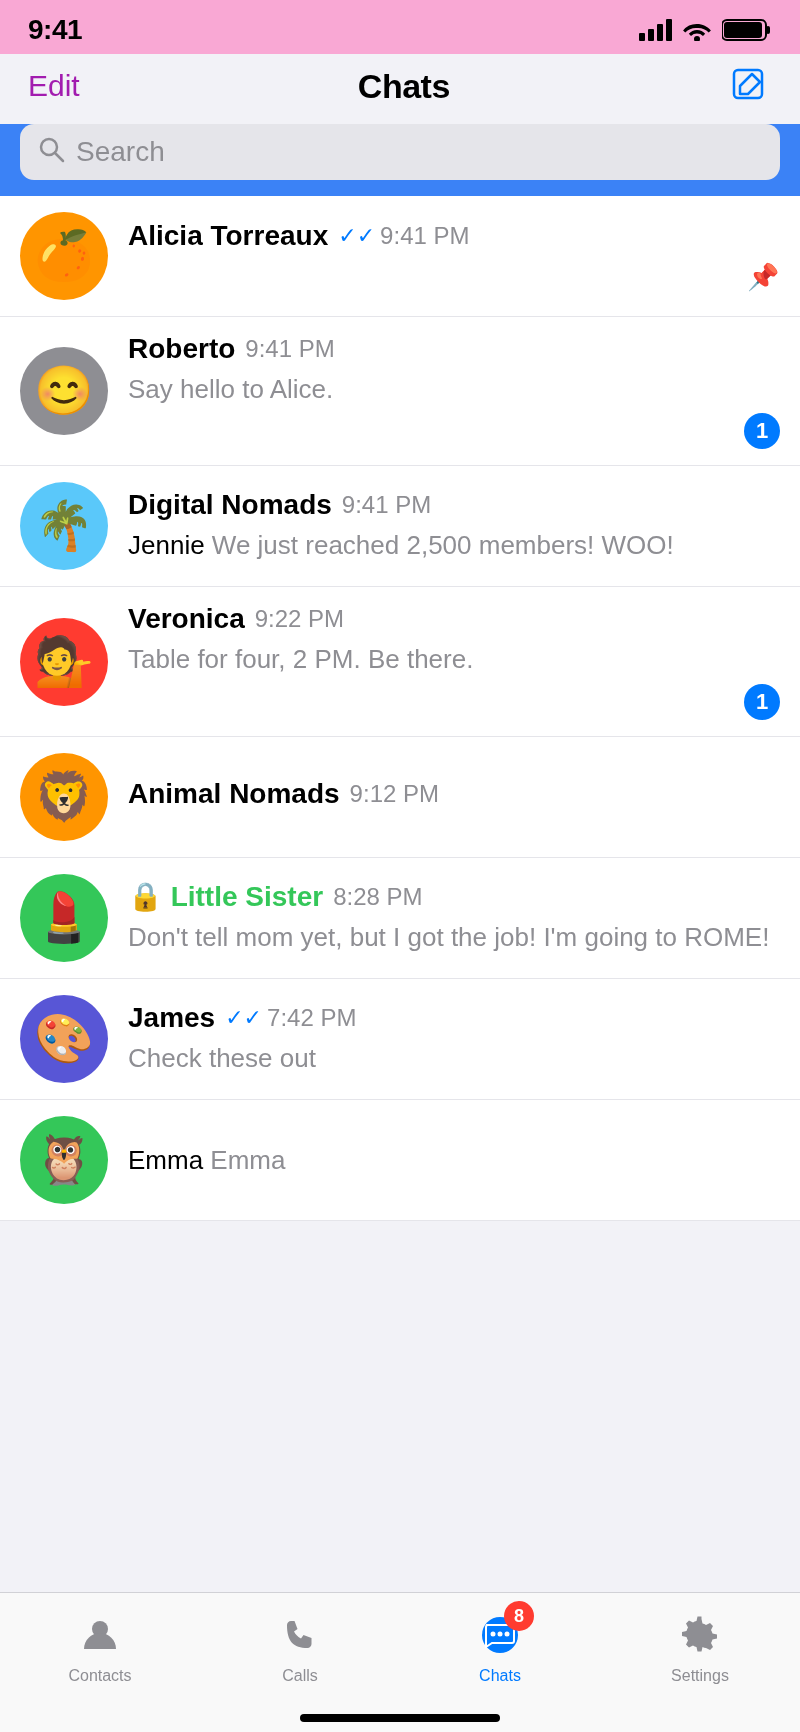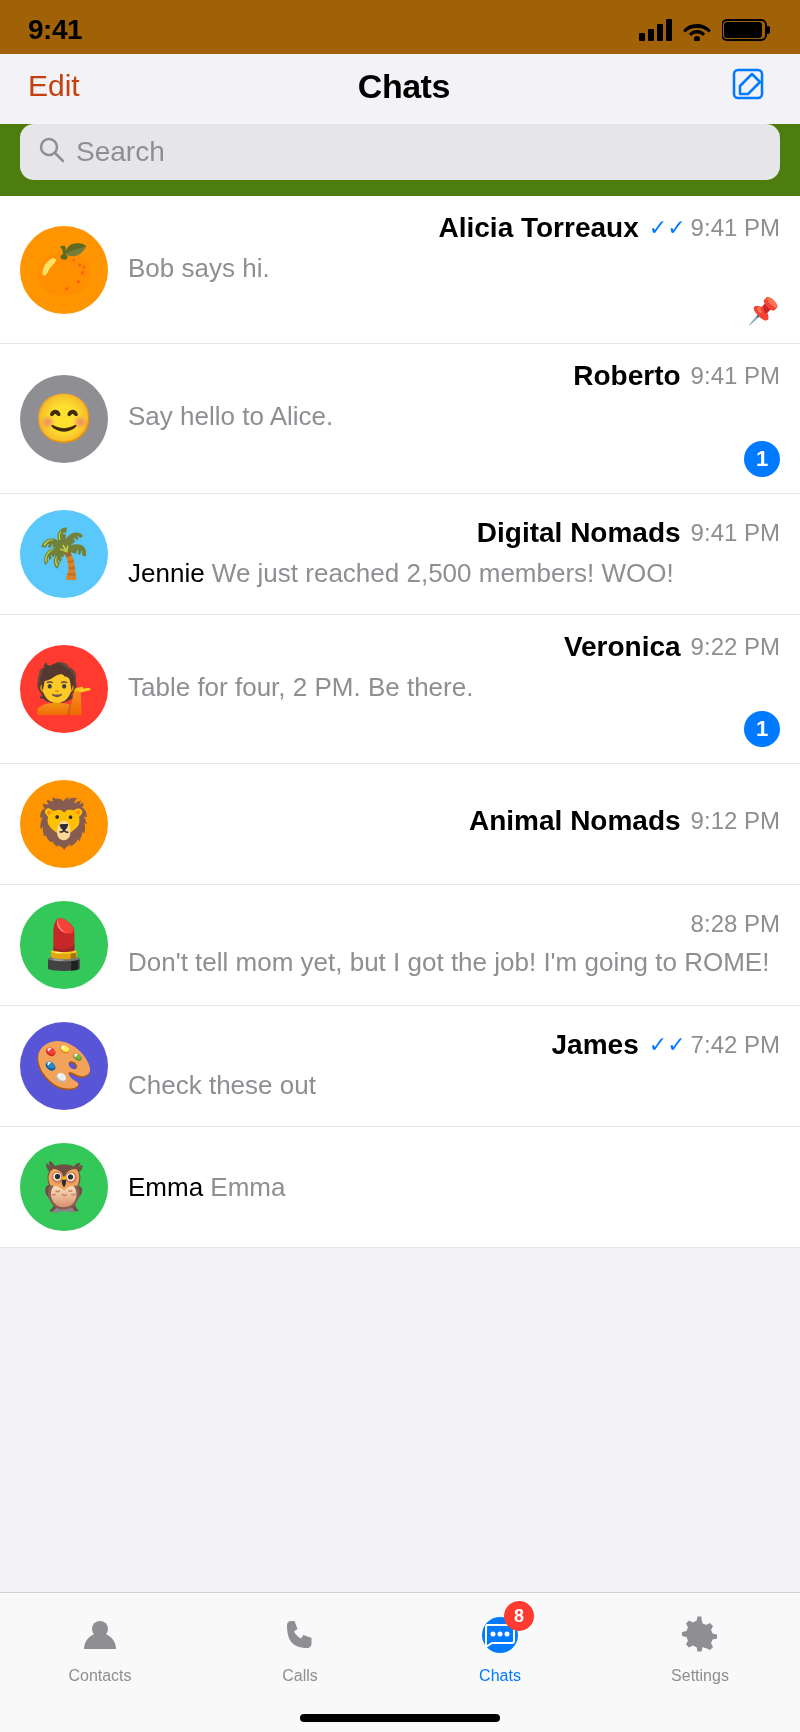--- a/index.html
+++ b/index.html
@@ -12,21 +12,21 @@
       position: relative;
       overflow-x: hidden;
     }
 
     
     .status-bar {
       display: flex;
       justify-content: space-between;
       align-items: center;
       padding: 14px 28px 8px 28px;
-      background: #a16207;
+      background: #f9a8d4;
       height: 54px;
     }
     .status-time {
       font-size: 28px;
       font-weight: 600;
       color: #000;
       letter-spacing: -0.5px;
     }
     .status-icons {
       display: flex;
@@ -48,21 +48,21 @@
     
     .nav-header {
       display: flex;
       justify-content: space-between;
       align-items: center;
       padding: 10px 28px 16px 28px;
       background: #f2f2f7;
     }
     .nav-edit {
       font-size: 30px;
-      color: #c2410c;
+      color: #a21caf;
       font-weight: 400;
       cursor: pointer;
     }
     .nav-title {
       font-size: 34px;
       font-weight: 700;
       color: #000;
       letter-spacing: -0.5px;
     }
     .nav-compose {
@@ -71,21 +71,21 @@
       display: flex;
       align-items: center;
       justify-content: center;
       cursor: pointer;
     }
     .nav-compose svg { fill: #007aff; }
 
     
     .search-container {
       padding: 0 20px 16px 20px;
-      background: #4d7c0f;
+      background: #3b82f6;
     }
     .search-bar {
       background: #e5e5ea;
       border-radius: 14px;
       display: flex;
       align-items: center;
       padding: 12px 18px;
       gap: 10px;
     }
     .search-icon-wrap svg { fill: #8e8e93; }
@@ -125,21 +125,21 @@
       font-weight: 600;
       color: #fff;
     }
 
     .chat-content {
       flex: 1;
       min-width: 0;
     }
     .chat-header-row {
       display: flex;
-      justify-content: flex-end;
+      justify-content: flex-start;
       align-items: center;
       margin-bottom: 6px;
     }
     .chat-name {
       font-size: 28px;
       font-weight: 600;
       color: #000;
       white-space: nowrap;
       overflow: hidden;
       text-overflow: ellipsis;
@@ -312,21 +312,20 @@
 <div class="chat-list" id="chat-list">
 <div class="chat-item">
       <div class="avatar" style="background: rgb(255, 149, 0);">
         <span class="avatar-emoji">🍊</span>
       </div>
       <div class="chat-content">
         <div class="chat-header-row">
           <span class="chat-name">Alicia Torreaux</span>
           <span class="chat-time"><span class="double-check">✓✓</span>9:41 PM</span>
         </div>
-        <div class="chat-preview">Bob says hi.</div>
         <div class="chat-meta">
           <div class="pin-icon">📌</div>
         </div>
       </div>
     </div>
     <div class="chat-item">
       <div class="avatar" style="background: rgb(142, 142, 147);">
         <span class="avatar-emoji">😊</span>
       </div>
       <div class="chat-content">
@@ -378,20 +377,21 @@
           <span class="chat-time">9:12 PM</span>
         </div>
       </div>
     </div>
     <div class="chat-item">
       <div class="avatar" style="background: rgb(52, 199, 89);">
         <span class="avatar-emoji">💄</span>
       </div>
       <div class="chat-content">
         <div class="chat-header-row">
+          <span class="chat-name chat-name-green">🔒 Little Sister</span>
           <span class="chat-time">8:28 PM</span>
         </div>
         <div class="chat-preview">Don't tell mom yet, but I got the job! I'm going to ROME!</div>
       </div>
     </div>
     <div class="chat-item">
       <div class="avatar" style="background: rgb(88, 86, 214);">
         <span class="avatar-emoji">🎨</span>
       </div>
       <div class="chat-content">

